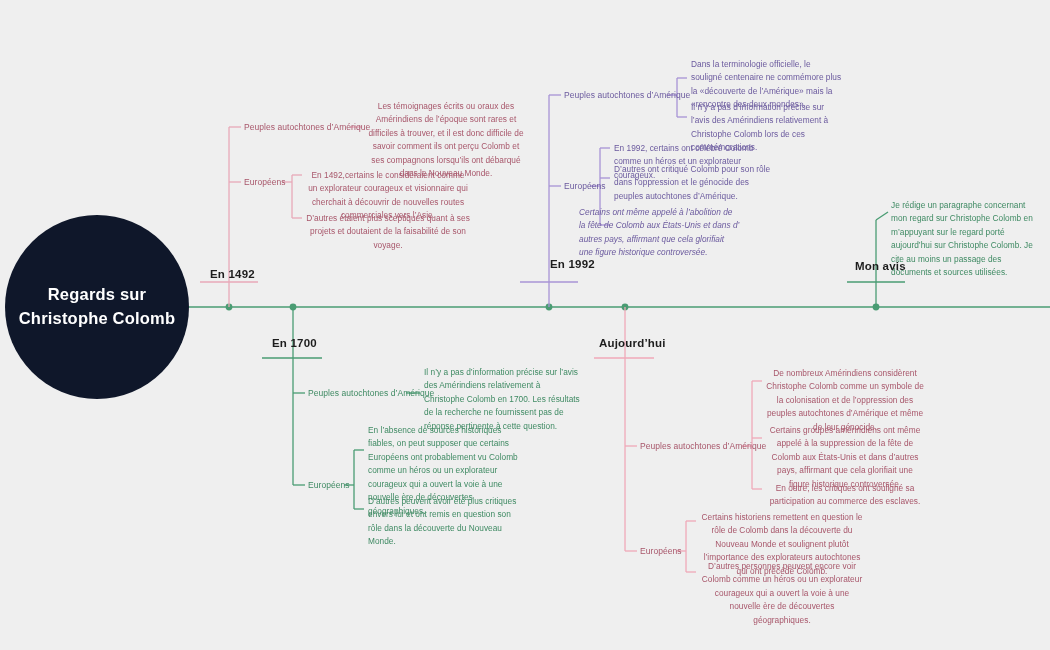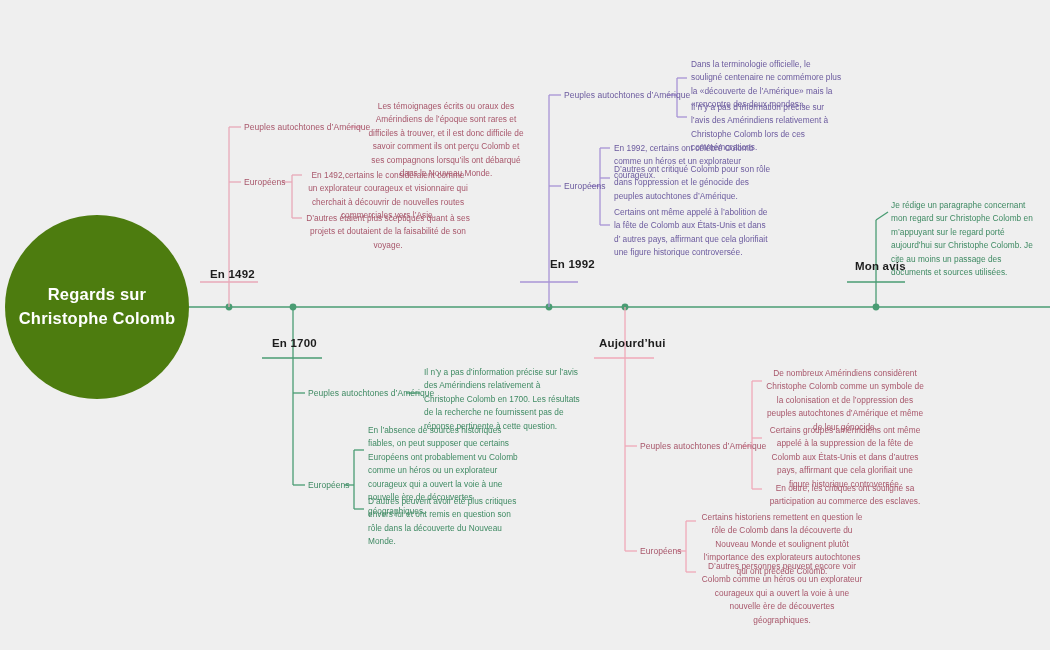--- a/index.html
+++ b/index.html
@@ -35,21 +35,21 @@
   }
 
   
   .root-circle {
     position: absolute;
     left: 5px;
     top: 215px;
     width: 184px;
     height: 184px;
     border-radius: 50%;
-    background: #4d7c0f;
+    background: #0f172a;
     display: flex;
     align-items: center;
     justify-content: center;
     text-align: center;
   }
   .root-circle .root-label {
     color: #ffffff;
     font-size: 16.5px;
     font-weight: bold;
     line-height: 1.45;
@@ -205,21 +205,21 @@
     <div class="leaf c-green" style="left:368px; top:424px; width:150px;">En l’absence de sources historiques fiables, on peut supposer que certains Européens ont probablement vu Colomb comme un héros ou un explorateur courageux qui a ouvert la voie à une nouvelle ère de découvertes géographiques.</div>
 
     <div class="cat c-grape" style="left:564px; top:90px;">Peuples autochtones d’Amérique</div>
     <div class="cat c-grape" style="left:564px; top:181px;">Européens</div>
 
     <div class="leaf c-grape" style="left:691px; top:58px; width:152px;">Dans la terminologie officielle, le souligné centenaire ne commémore plus la «découverte de l’Amérique» mais la «rencontre des deux mondes».</div>
     <div class="leaf c-grape" style="left:691px; top:101px; width:152px;">Il n’y a pas d’information précise sur l’avis des Amérindiens relativement à Christophe Colomb lors de ces commémorations.</div>
 
     <div class="leaf c-grape" style="left:614px; top:142px; width:160px;">En 1992, certains ont célébré Colomb comme un héros et un explorateur courageux.</div>
     <div class="leaf c-grape" style="left:614px; top:163px; width:160px;">D’autres ont critiqué Colomb pour son rôle dans l’oppression et le génocide des peuples autochtones d’Amérique.</div>
-    <div class="leaf c-grape" style="left:614px; top:206px; width:160px;">Certains ont même appelé à l’abolition de la fête de Colomb aux États-Unis et dans d’ autres pays, affirmant que cela glorifiait une figure historique controversée.</div>
+    <div class="leaf c-grape" style="left:579px; top:206px; width:160px;font-style:italic;">Certains ont même appelé à l’abolition de la fête de Colomb aux États-Unis et dans d’ autres pays, affirmant que cela glorifiait une figure historique controversée.</div>
 
     <div class="cat c-rose" style="left:640px; top:441px;">Peuples autochtones d’Amérique</div>
     <div class="cat c-rose" style="left:640px; top:546px;">Européens</div>
 
     <div class="leaf c-rose" style="left:766px; top:367px; width:158px;">De nombreux Amérindiens considèrent Christophe Colomb comme un symbole de la colonisation et de l’oppression des peuples autochtones d’Amérique et même de leur génocide.</div>
     <div class="leaf c-rose" style="left:766px; top:424px; width:158px;">Certains groupes amérindiens ont même appelé à la suppression de la fête de Colomb aux États-Unis et dans d’autres pays, affirmant que cela glorifiait une figure historique controversée.</div>
     <div class="leaf c-rose" style="left:766px; top:482px; width:158px;">En outre, les critiques ont souligné sa participation au commerce des esclaves.</div>
 
     <div class="leaf c-rose" style="left:700px; top:511px; width:164px;">Certains historiens remettent en question le rôle de Colomb dans la découverte du Nouveau Monde et soulignent plutôt l’importance des explorateurs autochtones qui ont précédé Colomb.</div>
     <div class="leaf c-rose" style="left:700px; top:560px; width:164px;">D’autres personnes peuvent encore voir Colomb comme un héros ou un explorateur courageux qui a ouvert la voie à une nouvelle ère de découvertes géographiques.</div>

